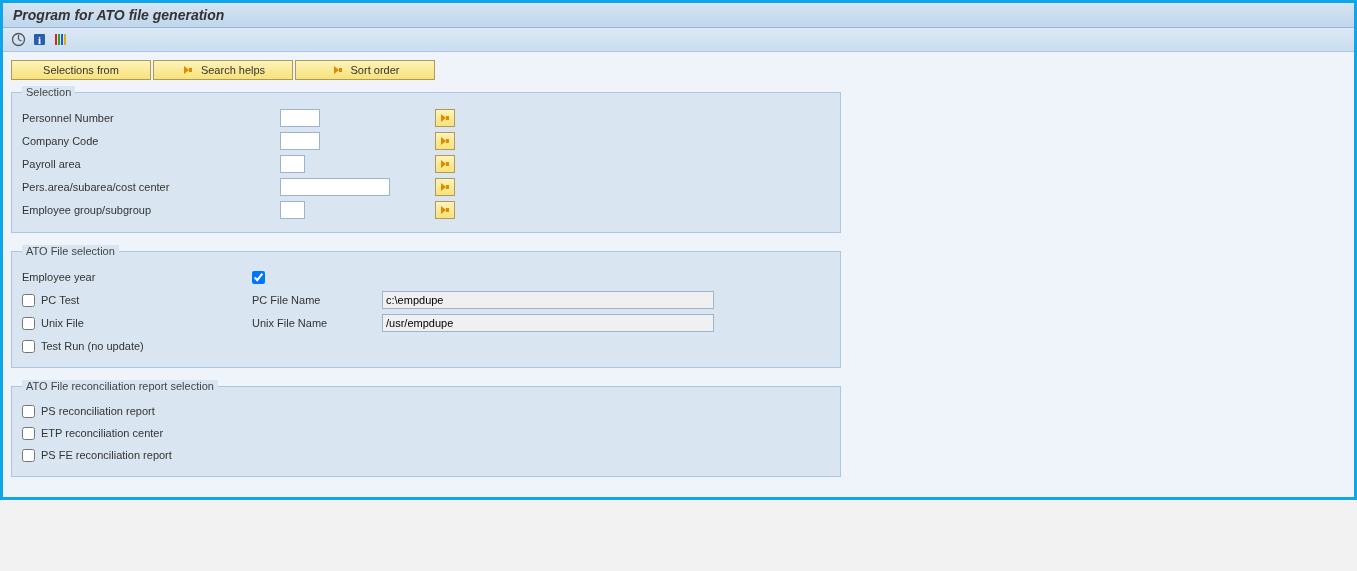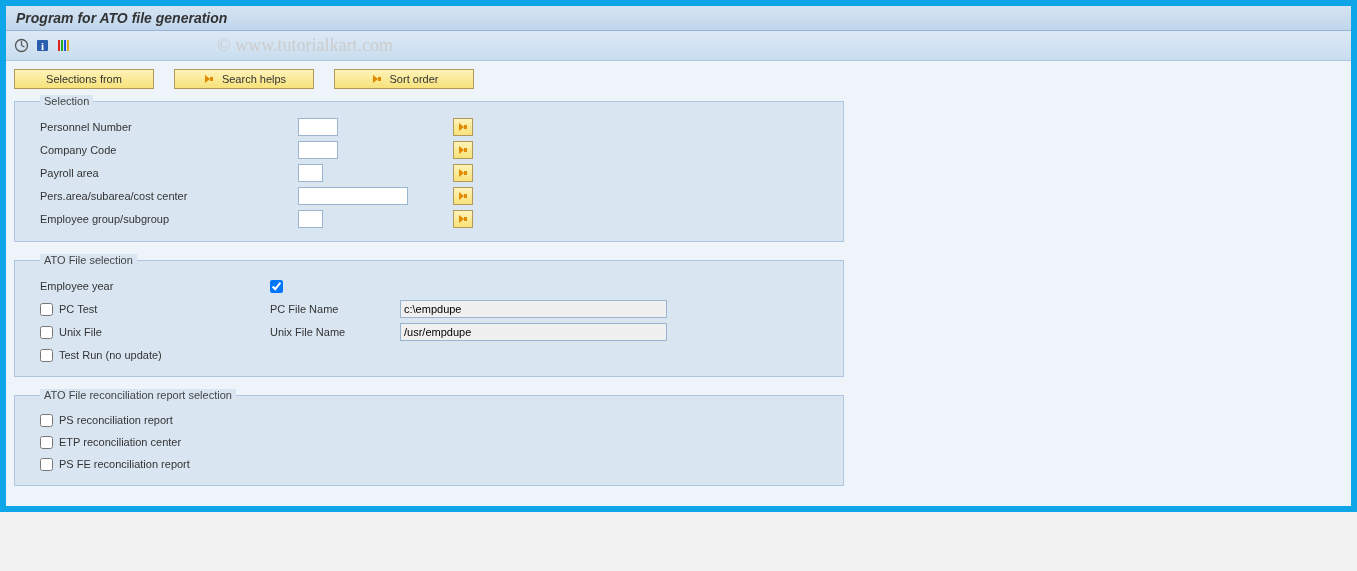--- a/index.html
+++ b/index.html
@@ -4,21 +4,21 @@
   <style>
     * { box-sizing: border-box; margin: 0; padding: 0; }
     body {
       font-family: Arial, Helvetica, sans-serif;
       font-size: 11px;
       background: #f2f2f2;
       color: #333;
       width: 1357px;
     }
     .window {
-      border: 6px solid #0ea5e9;
+      border: 3px solid #0ea5e9;
       background: #14532d;
     }
     .title-bar {
       background: linear-gradient(to bottom, #d5e4f2 0%, #c0d6ec 100%);
       border-bottom: 1px solid #97b4d4;
       padding: 4px 10px;
       font-weight: bold;
       font-style: italic;
       font-size: 14px;
       color: #333;
@@ -33,21 +33,21 @@
     }
     .watermark {
       color: #ccc;
       font-size: 18px;
       font-family: Georgia, serif;
       margin-left: 140px;
       white-space: nowrap;
     }
     .toolbar-icon { display: inline-flex; }
     .content-area { padding: 8px; background: #eef4fa; }
-    .top-buttons { display: flex; gap: 20px; margin-bottom: 6px; }
+    .top-buttons { display: flex; gap: 2px; margin-bottom: 6px; }
     .sap-button {
       background: linear-gradient(to bottom, #fef3b9 0%, #f7e27a 100%);
       border: 1px solid #b0995a;
       padding: 2px 4px;
       height: 20px;
       display: flex;
       align-items: center;
       justify-content: center;
       font-size: 11px;
       color: #333;
@@ -60,21 +60,21 @@
       align-items: center;
       justify-content: center;
       margin-right: 6px;
       color: #c07a00;
       font-weight: bold;
     }
     fieldset.groupbox {
       border: 1px solid #aec6df;
       background: #d9e6f2;
       margin-bottom: 12px;
-      padding: 8px 10px 10px 25px;
+      padding: 8px 10px 10px 10px;
       width: 830px;
       position: relative;
     }
     fieldset.groupbox legend {
       font-size: 11px;
       color: #444;
       padding: 0 4px;
       margin-left: 0px;
       background: #d9e6f2;
     }
@@ -88,21 +88,21 @@
     .label-col2 { width: 130px; color: #333; }
     input[type="text"].sap-input {
       border: 1px solid #9cb4cc;
       height: 18px;
       padding: 0 3px;
       font-size: 11px;
       background: #fff;
     }
     input[type="text"].sap-input.gray { background: #f0f0f0; }
     .w40 { width: 40px; } .w15 { width: 15px; } .w25 { width: 25px; }
-    .w110 { width: 110px; } .w320 { width: 267px; }
+    .w110 { width: 110px; } .w320 { width: 332px; }
     .arrow-btn {
       width: 20px; height: 18px;
       background: linear-gradient(to bottom, #fef3b9 0%, #f7e27a 100%);
       border: 1px solid #b0995a;
       display: flex;
       align-items: center;
       justify-content: center;
       cursor: pointer;
       font-size: 10px;
       color: #c07a00;
@@ -144,21 +144,20 @@
         </svg>
     </span>
     <span class="toolbar-icon">
       <svg width="15" height="15" viewBox="0 0 15 15">
         <rect x="2" y="2" width="2" height="11" fill="#d22"></rect>
         <rect x="5" y="2" width="2" height="11" fill="#2a2"></rect>
         <rect x="8" y="2" width="2" height="11" fill="#25d"></rect>
         <rect x="11" y="2" width="2" height="11" fill="#da2"></rect>
       </svg>
     </span>
-    <span class="watermark">© www.tutorialkart.com</span>
   </div>
 
   <div class="content-area">
     <div class="top-buttons">
       <div class="sap-button">
         <span>Selections from</span>
       </div>
       <div class="sap-button">
         <span class="sap-button-icon">
             <svg width="10" height="10" viewBox="0 0 10 10">

